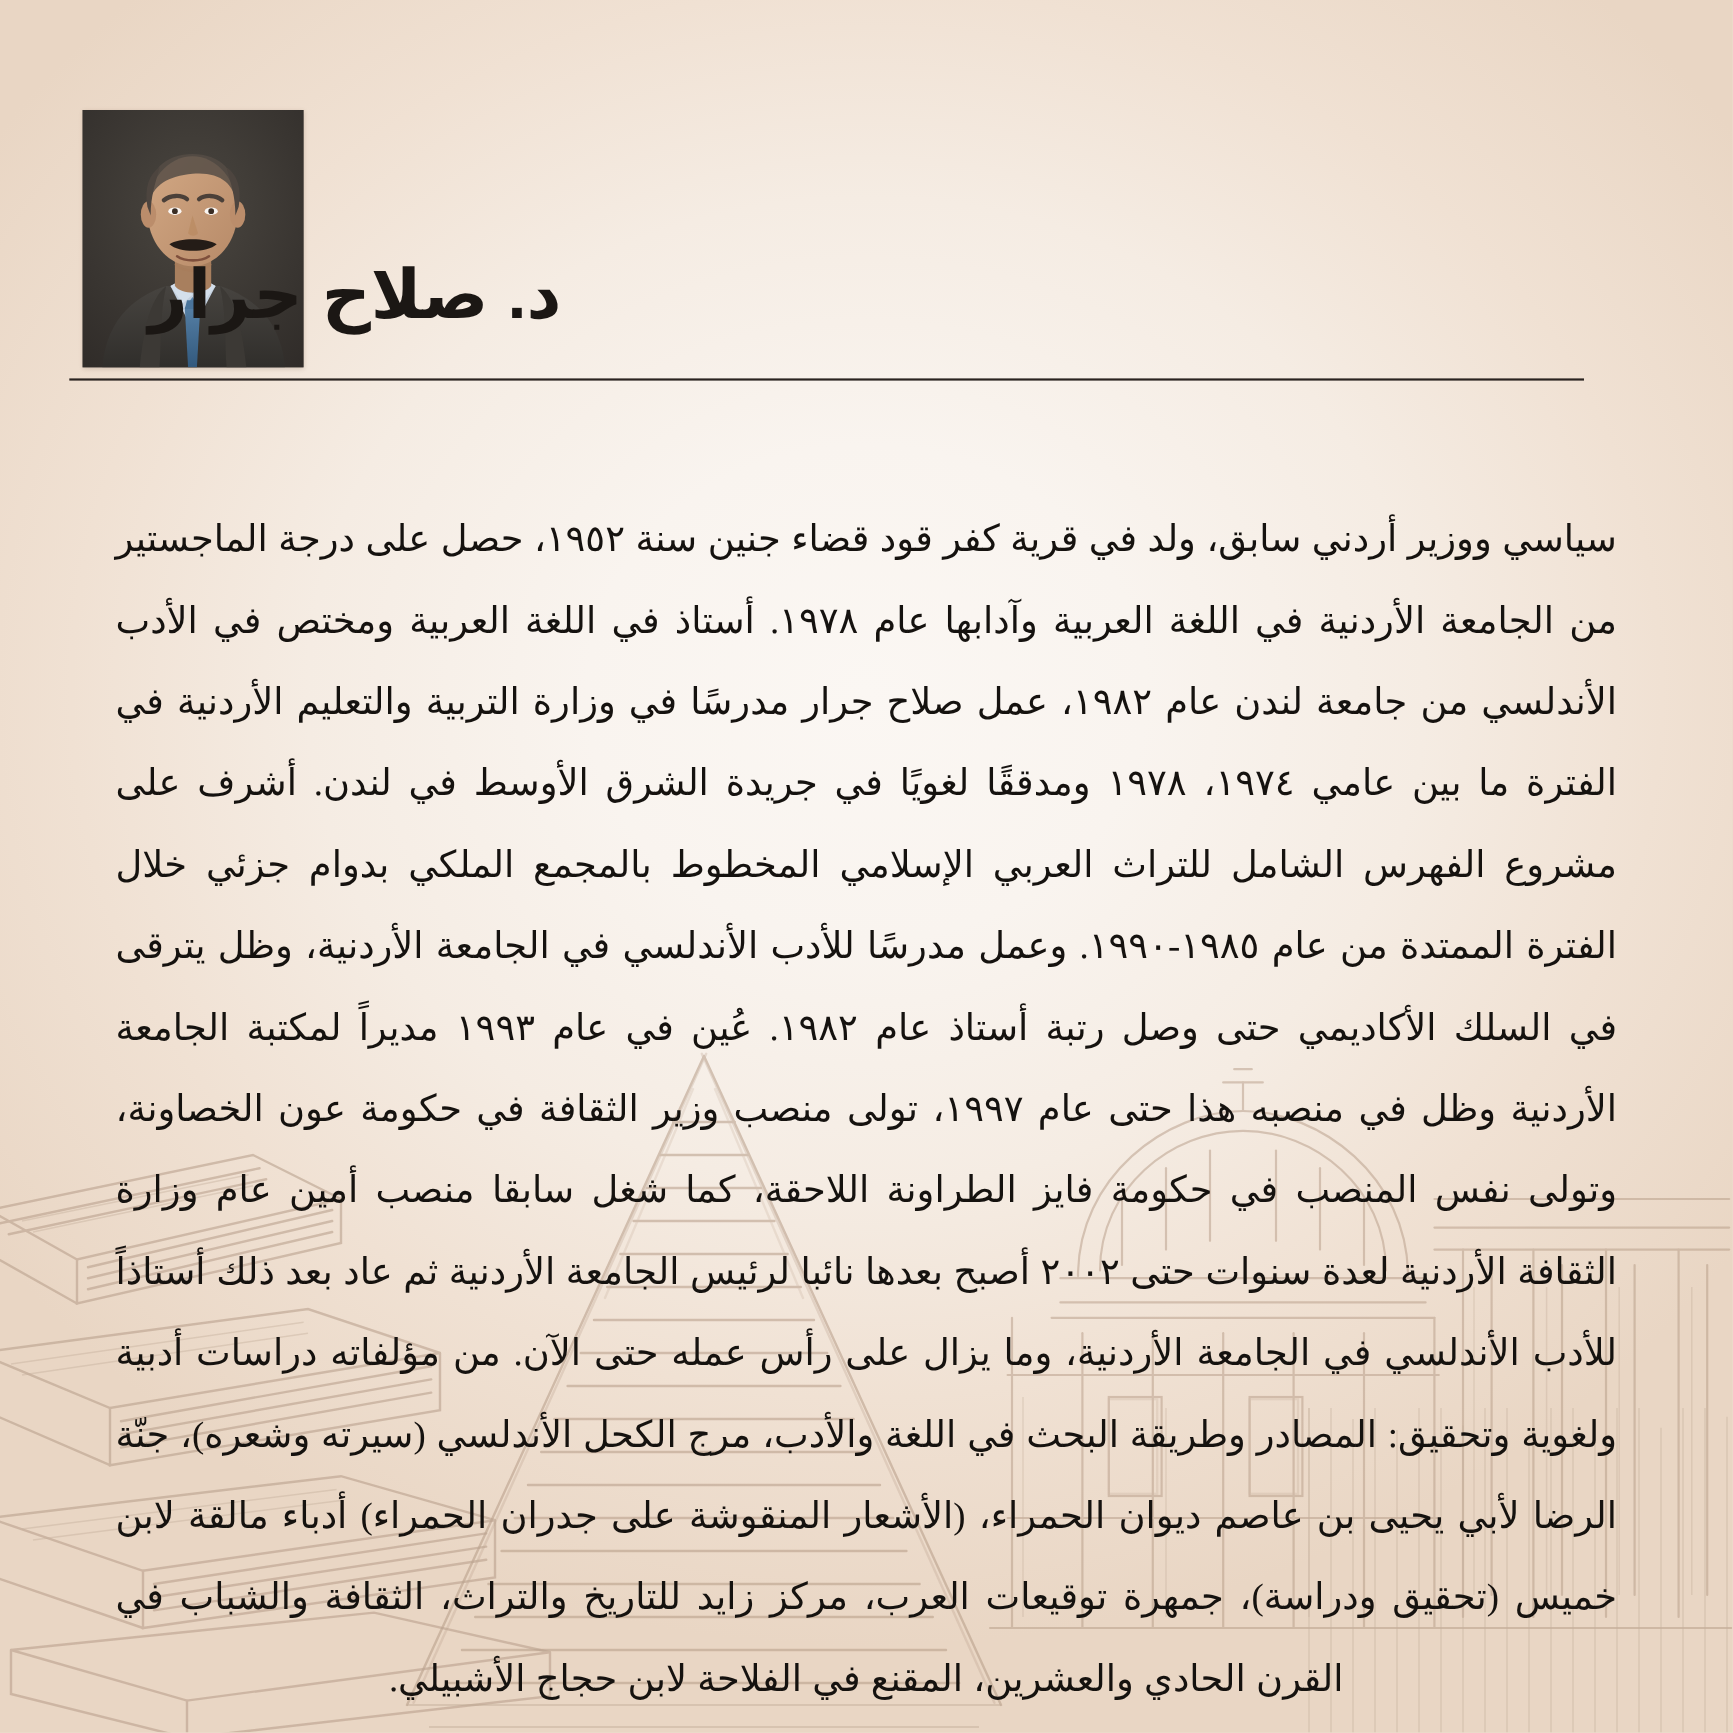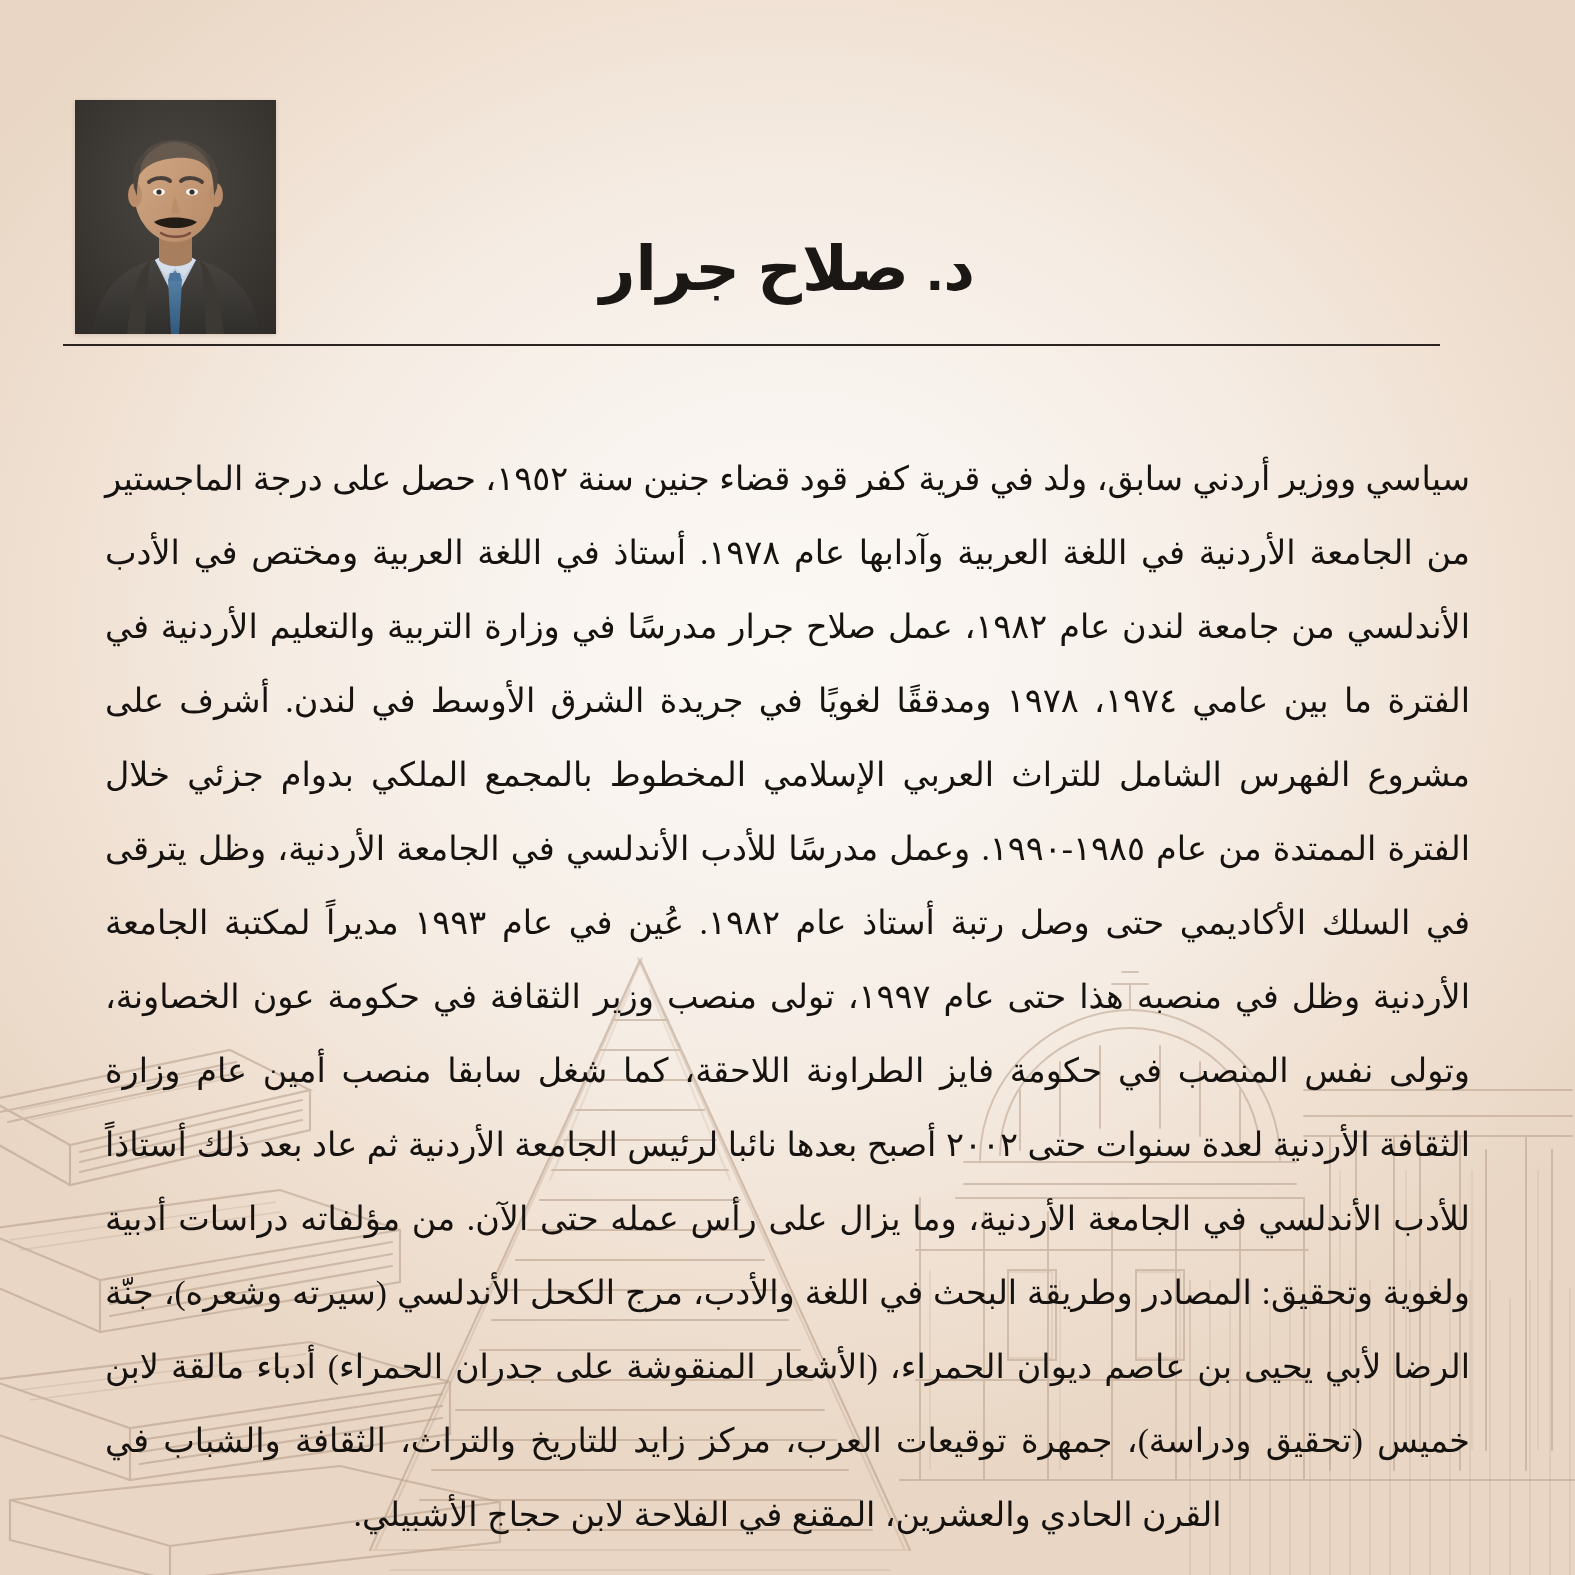--- a/index.html
+++ b/index.html
@@ -58,21 +58,21 @@
 
   
   #title-row {
     position: absolute;
     left: 135px;
     top: 245px;
     width: 1305px;
     height: 100px;
     display: flex;
     align-items: flex-end;
-    justify-content: center;
+    justify-content: flex-end;
   }
   #page-title {
     font-family: "Liberation Sans", "DejaVu Sans", sans-serif;
     font-weight: bold;
     font-size: 62px;
     line-height: 1.05;
     color: #1b1714;
     letter-spacing: 0px;
     white-space: nowrap;
     padding-bottom: 2px;
@@ -85,21 +85,21 @@
     width: 1377px;
     height: 2px;
     background: #2a2320;
   }
 
   
   #bio-body {
     position: absolute;
     right: 105px;
     left: 105px;
-    top: 408px;
+    top: 420px;
     font-size: 33.5px;
     line-height: 74px;
     color: #15120f;
     text-align: justify;
     text-align-last: center;
     text-justify: inter-word;
     word-spacing: 1px;
     font-family: "Liberation Serif", "DejaVu Serif", serif;
   }
 </style>

